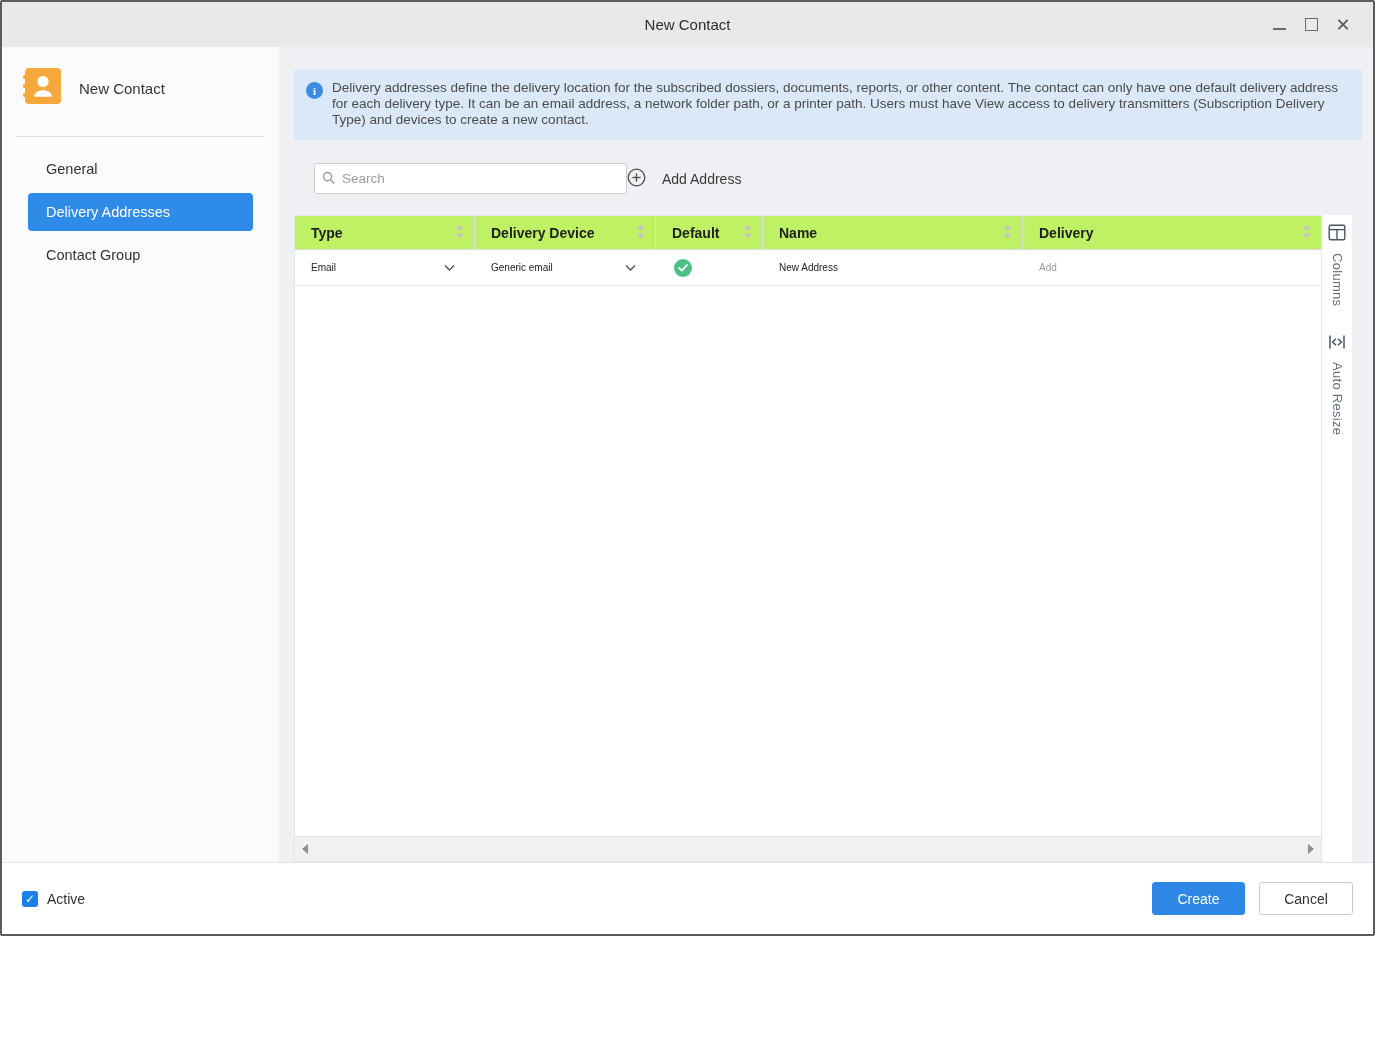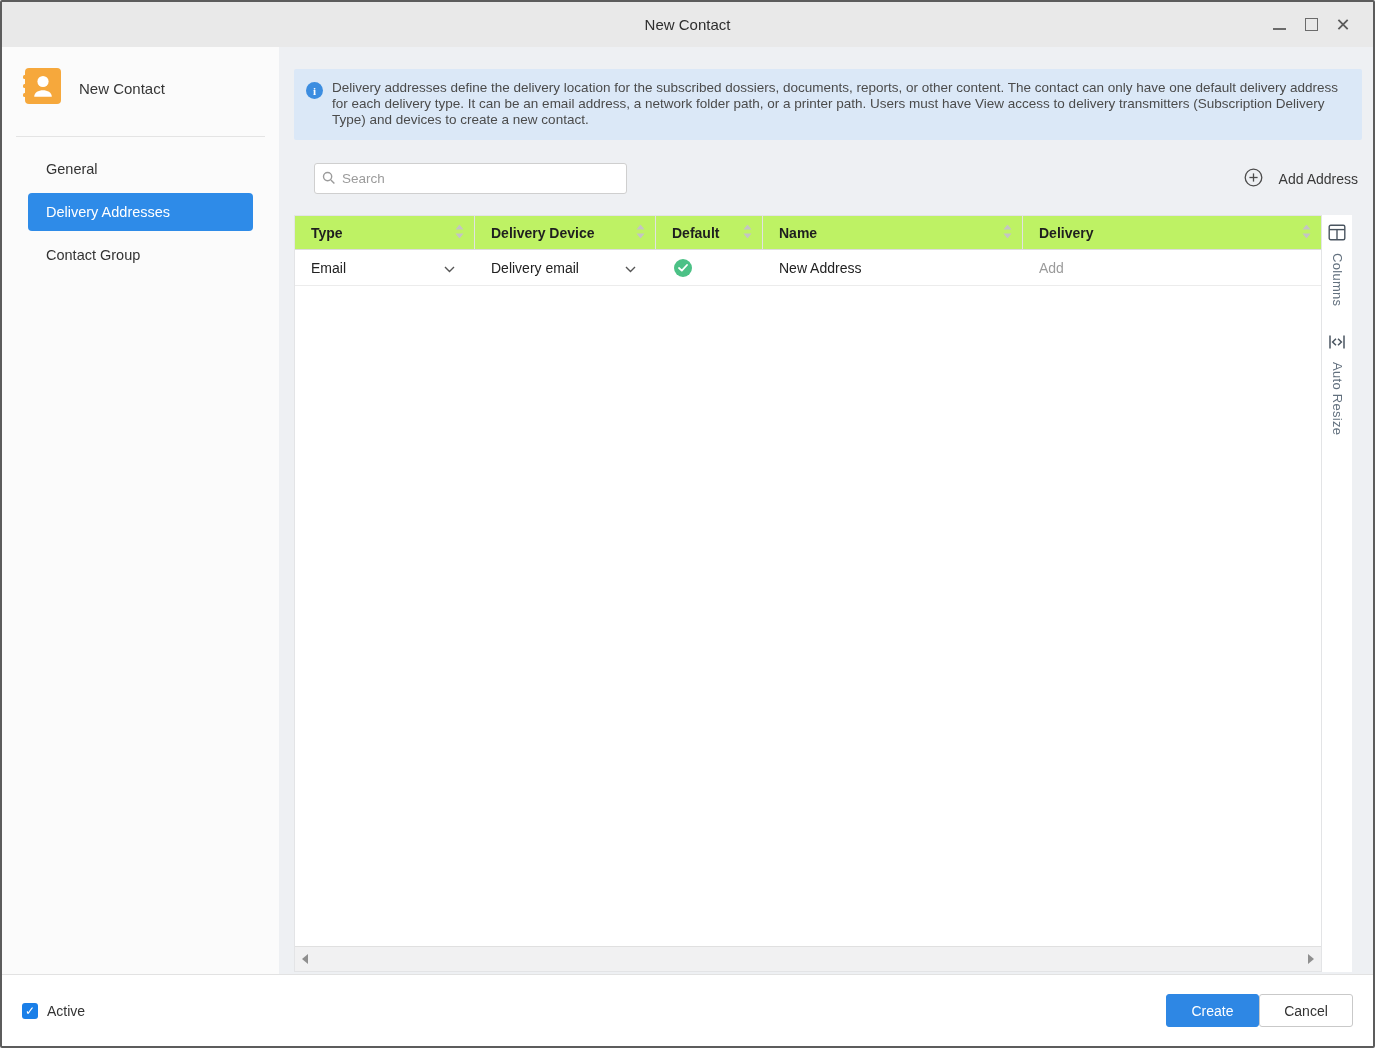--- a/index.html
+++ b/index.html
@@ -1,18 +1,18 @@
 <!DOCTYPE html>
 <html><head>
 <meta charset="utf-8">
 <style>
   * { margin:0; padding:0; box-sizing:border-box; }
   html,body { width:1375px; height:1048px; font-family:"Liberation Sans", sans-serif; background:#fff; }
   .window {
-    width:1375px; height:1048px; border:2px solid #5c5c5c; border-radius:2px;
+    width:1375px; height:936px; border:2px solid #5c5c5c; border-radius:2px;
     display:flex; flex-direction:column; background:#fff; overflow:hidden;
   }
   
   .titlebar { height:45px; flex:0 0 45px; background:#e9e9e9; position:relative;
     display:flex; align-items:center; justify-content:center; }
   .titlebar .title { font-size:15px; color:#2e2e2e; }
   .win-controls { position:absolute; right:14px; top:0; height:100%; display:flex; align-items:center; }
   .win-btn { width:32px; height:45px; display:flex; align-items:center; justify-content:center; cursor:default; color:#5a5a5a; }
   .glyph-min { width:13px; height:1px; border-bottom:2px solid #6b6b6b; margin-top:8px; }
   .glyph-max { width:13px; height:13px; border:1.5px solid #6b6b6b; }
@@ -29,21 +29,21 @@
     border-radius:4px; font-size:14.5px; color:#333; margin-bottom:5px; cursor:pointer; }
   .nav-item.active { background:#2e8be8; color:#fff; }
   
   .main { flex:1 1 auto; background:#eef0f3; padding:22px 11px 0 15px; display:flex; flex-direction:column; min-width:0; }
   .banner { background:#dbe8f7; border-radius:2px; padding:11px 14px 12px 12px;
     display:flex; gap:9px; align-items:flex-start; }
   .info-ic { flex:0 0 17px; width:17px; height:17px; border-radius:50%; background:#3c8de0;
     color:#fff; font-size:11px; font-weight:bold; display:flex; align-items:center; justify-content:center;
     font-family:"Liberation Serif", serif; margin-top:2px; }
   .banner-text { font-size:13.5px; line-height:16px; color:#4b4b4b; }
-  .toolbar { margin-top:23px; display:flex; justify-content:space-between; align-items:center;padding-left:20px; }
+  .toolbar { margin-top:23px; display:flex; align-items:center;padding-left:20px; }
   .searchbox { position:relative; width:313px; height:31px; }
   .searchbox input { width:100%; height:100%; border:1px solid #cfcfcf; border-radius:3px;
     background:#fff; padding:0 8px 0 27px; font-size:13.5px; color:#333; outline:none;
     font-family:"Liberation Sans", sans-serif; }
   .searchbox input::placeholder { color:#9b9b9b; }
   .search-ic { position:absolute; left:8px; top:8px; }
   .add-address { display:flex; align-items:center; gap:16px; color:#3a3a3a; font-size:14px;
     cursor:pointer; padding-right:4px; }
   
   .table-section { margin-top:21px; display:flex; height:757px; }
@@ -54,21 +54,21 @@
   .th { display:flex; align-items:center; padding-left:16px; position:relative;
     border-right:1px solid #e2e2e2; cursor:pointer; }
   .th:last-child { border-right:none; }
   .sort { position:absolute; right:10px; top:50%; transform:translateY(-50%); }
   .col-type { width:180px; flex:0 0 180px; }
   .col-device { width:181px; flex:0 0 181px; }
   .col-default { width:107px; flex:0 0 107px; }
   .col-name { width:260px; flex:0 0 260px; }
   .col-address { flex:1 1 auto; }
   .trow { height:36px; flex:0 0 36px; border-bottom:1px solid #ececec; display:flex;
-    font-size:14px; color:#222; background:#fff; }
+    font-size:10px; color:#222; background:#fff; }
   .td { display:flex; align-items:center; padding-left:16px; position:relative; }
   .chev { position:absolute; right:20px; top:50%; transform:translateY(-50%); cursor:pointer; }
   .placeholder-text { color:#9b9b9b; }
   .check-badge { width:18px; height:18px; border-radius:50%; background:#4cc186;
     display:flex; align-items:center; justify-content:center; margin-left:2px; }
   .tfiller { flex:1 1 auto; background:#fff; }
   .hscroll { height:25px; flex:0 0 25px; background:#f1f1f2; border-top:1px solid #e0e0e0;
     display:flex; align-items:center; justify-content:space-between; padding:0 7px; }
   .arr { width:0; height:0; cursor:pointer; }
   .arr-left { border-top:5px solid transparent; border-bottom:5px solid transparent; border-right:6px solid #8f8f8f; }
@@ -79,21 +79,21 @@
   .tool { display:flex; flex-direction:column; align-items:center; cursor:pointer; }
   .tool + .tool { margin-top:28px; }
   .vlabel { writing-mode:vertical-rl; font-size:13px; color:#62707e; margin-top:8px; letter-spacing:0.3px; }
   
   .footer { height:72px; flex:0 0 72px; background:#fff; border-top:1px solid #e2e2e2;
     display:flex; align-items:center; justify-content:space-between; padding:0 20px; }
   .active-wrap { display:flex; align-items:center; gap:9px; }
   .checkbox { width:16px; height:16px; background:#1a7fe8; border-radius:3px; color:#fff;
     font-size:12px; display:flex; align-items:center; justify-content:center; cursor:pointer; }
   .active-label { font-size:14px; color:#333; }
-  .btns { display:flex; }
+  .btns { display:flex; gap:14px; }
   .btn { height:33px; border-radius:3px; font-size:14px; display:flex; align-items:center;
     justify-content:center; cursor:pointer; font-family:"Liberation Sans", sans-serif; }
   .btn-primary { width:93px; background:#2e87e4; color:#fff; border:1px solid #2e87e4; }
   .btn-secondary { width:94px; background:#fff; color:#333; border:1px solid #c9c9c9; }
 </style>
 </head>
 <body>
 
 <div class="window">
 
@@ -218,21 +218,21 @@
           <div class="trow">
             <div class="td col-type">
               <span>Email</span>
               <span class="chev">
                 <svg width="11" height="7" viewBox="0 0 11 7" fill="none" stroke="#555" stroke-width="1.4">
                     <polyline points="1,1 5.5,5.5 10,1"></polyline>
                   </svg>
               </span>
             </div>
             <div class="td col-device">
-              <span>Delivery email</span>
+              <span>Generic email</span>
               <span class="chev">
                 <svg width="11" height="7" viewBox="0 0 11 7" fill="none" stroke="#555" stroke-width="1.4">
                     <polyline points="1,1 5.5,5.5 10,1"></polyline>
                   </svg>
               </span>
             </div>
             <div class="td col-default">
               <span class="check-badge">
                 <svg width="10" height="8" viewBox="0 0 10 8" fill="none" stroke="#ffffff" stroke-width="1.8" stroke-linecap="round" stroke-linejoin="round">
                     <polyline points="1,4 3.8,6.6 9,1"></polyline>

